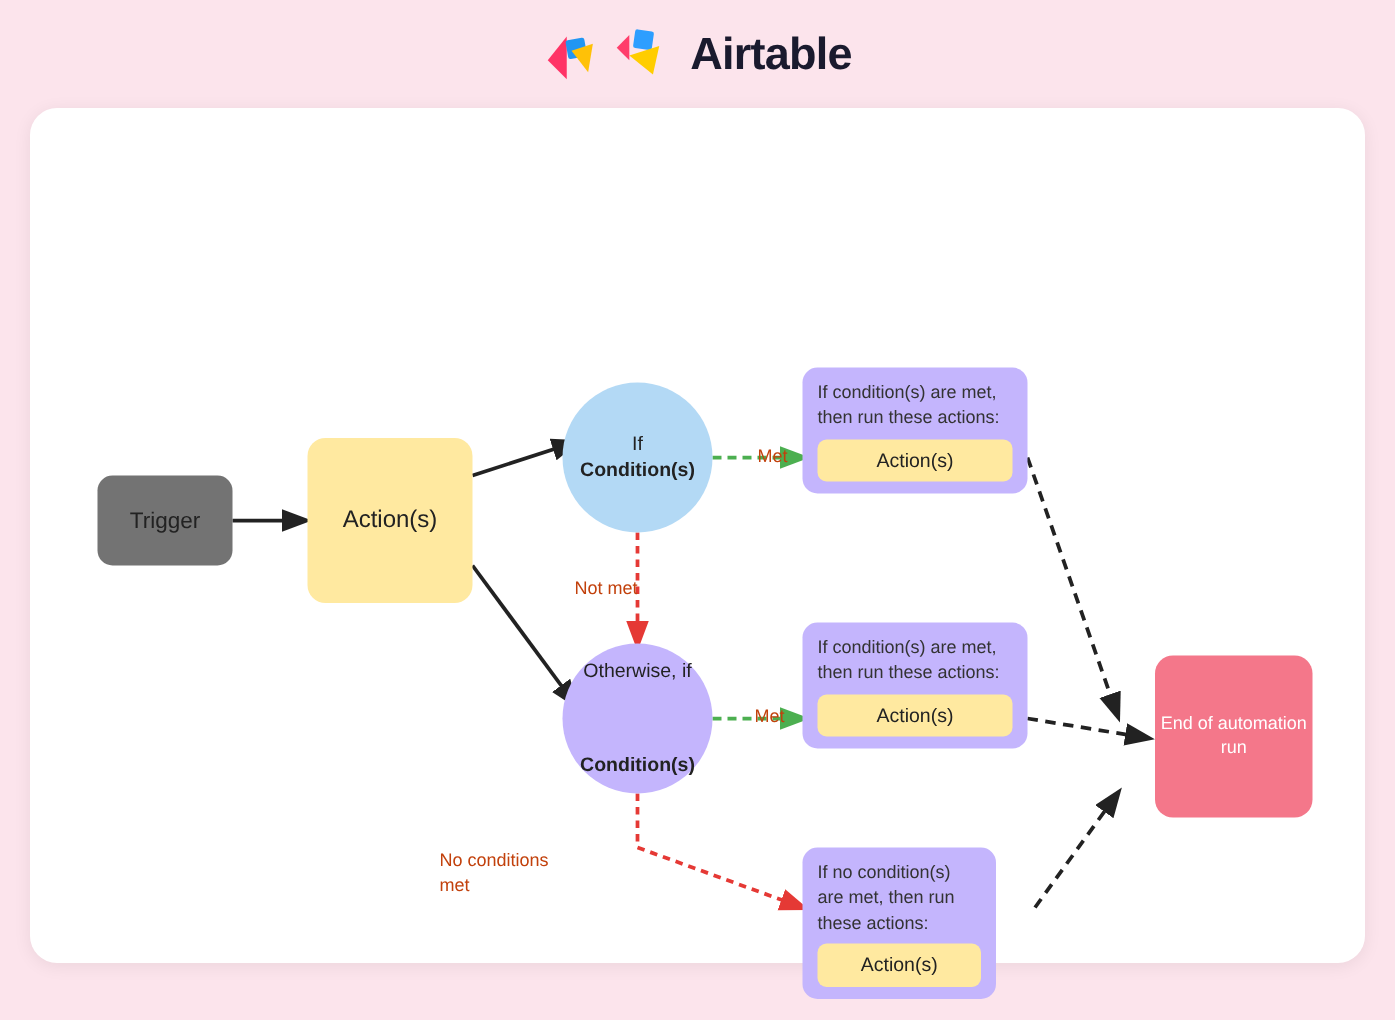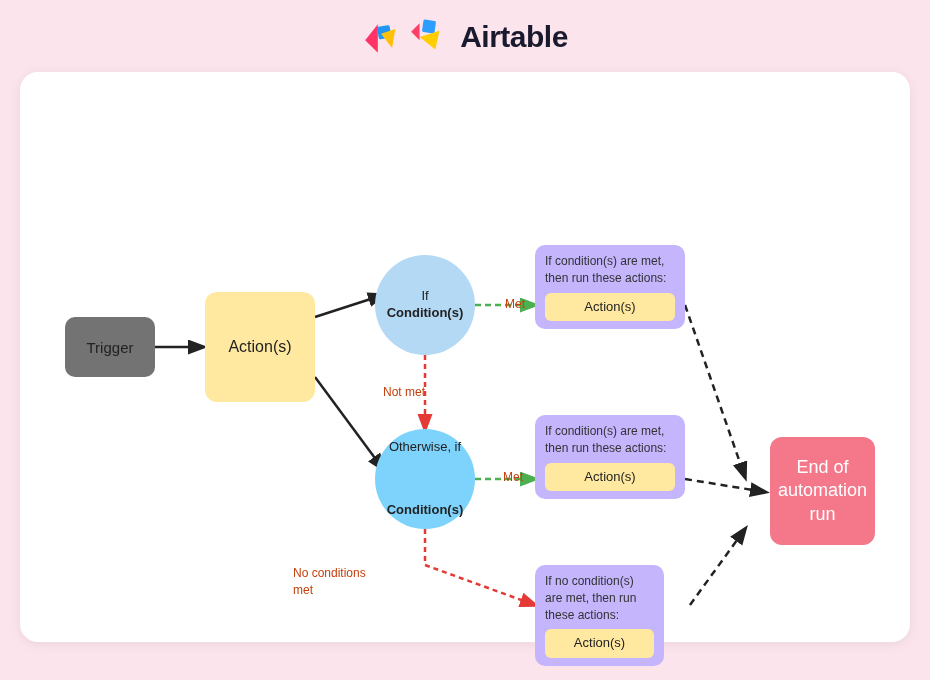--- a/index.html
+++ b/index.html
@@ -85,21 +85,21 @@
       background: #b3d9f5;
       border-radius: 50%;
       font-size: 13px;
       color: #222;
       flex-direction: column;
       line-height: 1.3;
     }
     .node-condition2 {
       left: 330px; top: 322px;
       width: 100px; height: 100px;
-      background: #7dd3fc;
+      background: #c4b5fd;
       border-radius: 50%;
       font-size: 13px;
       color: #222;
       flex-direction: column;
       line-height: 1.3;
       gap: 46px;
     }
     .node-bold { font-weight: 700; }
 
     .action-box {
@@ -136,21 +136,21 @@
     .end-box {
       position: absolute;
       right: 10px; top: 330px;
       width: 105px; height: 108px;
       background: #f4778a;
       border-radius: 12px;
       display: flex;
       align-items: center;
       justify-content: center;
       text-align: center;
-      font-size: 18px;
+      font-size: 12px;
       font-weight: 500;
       color: #fff;
       line-height: 1.3;
     }
 
     
     .arrows-svg {
       position: absolute;
       top: 0; left: 0;
       width: 100%; height: 100%;

